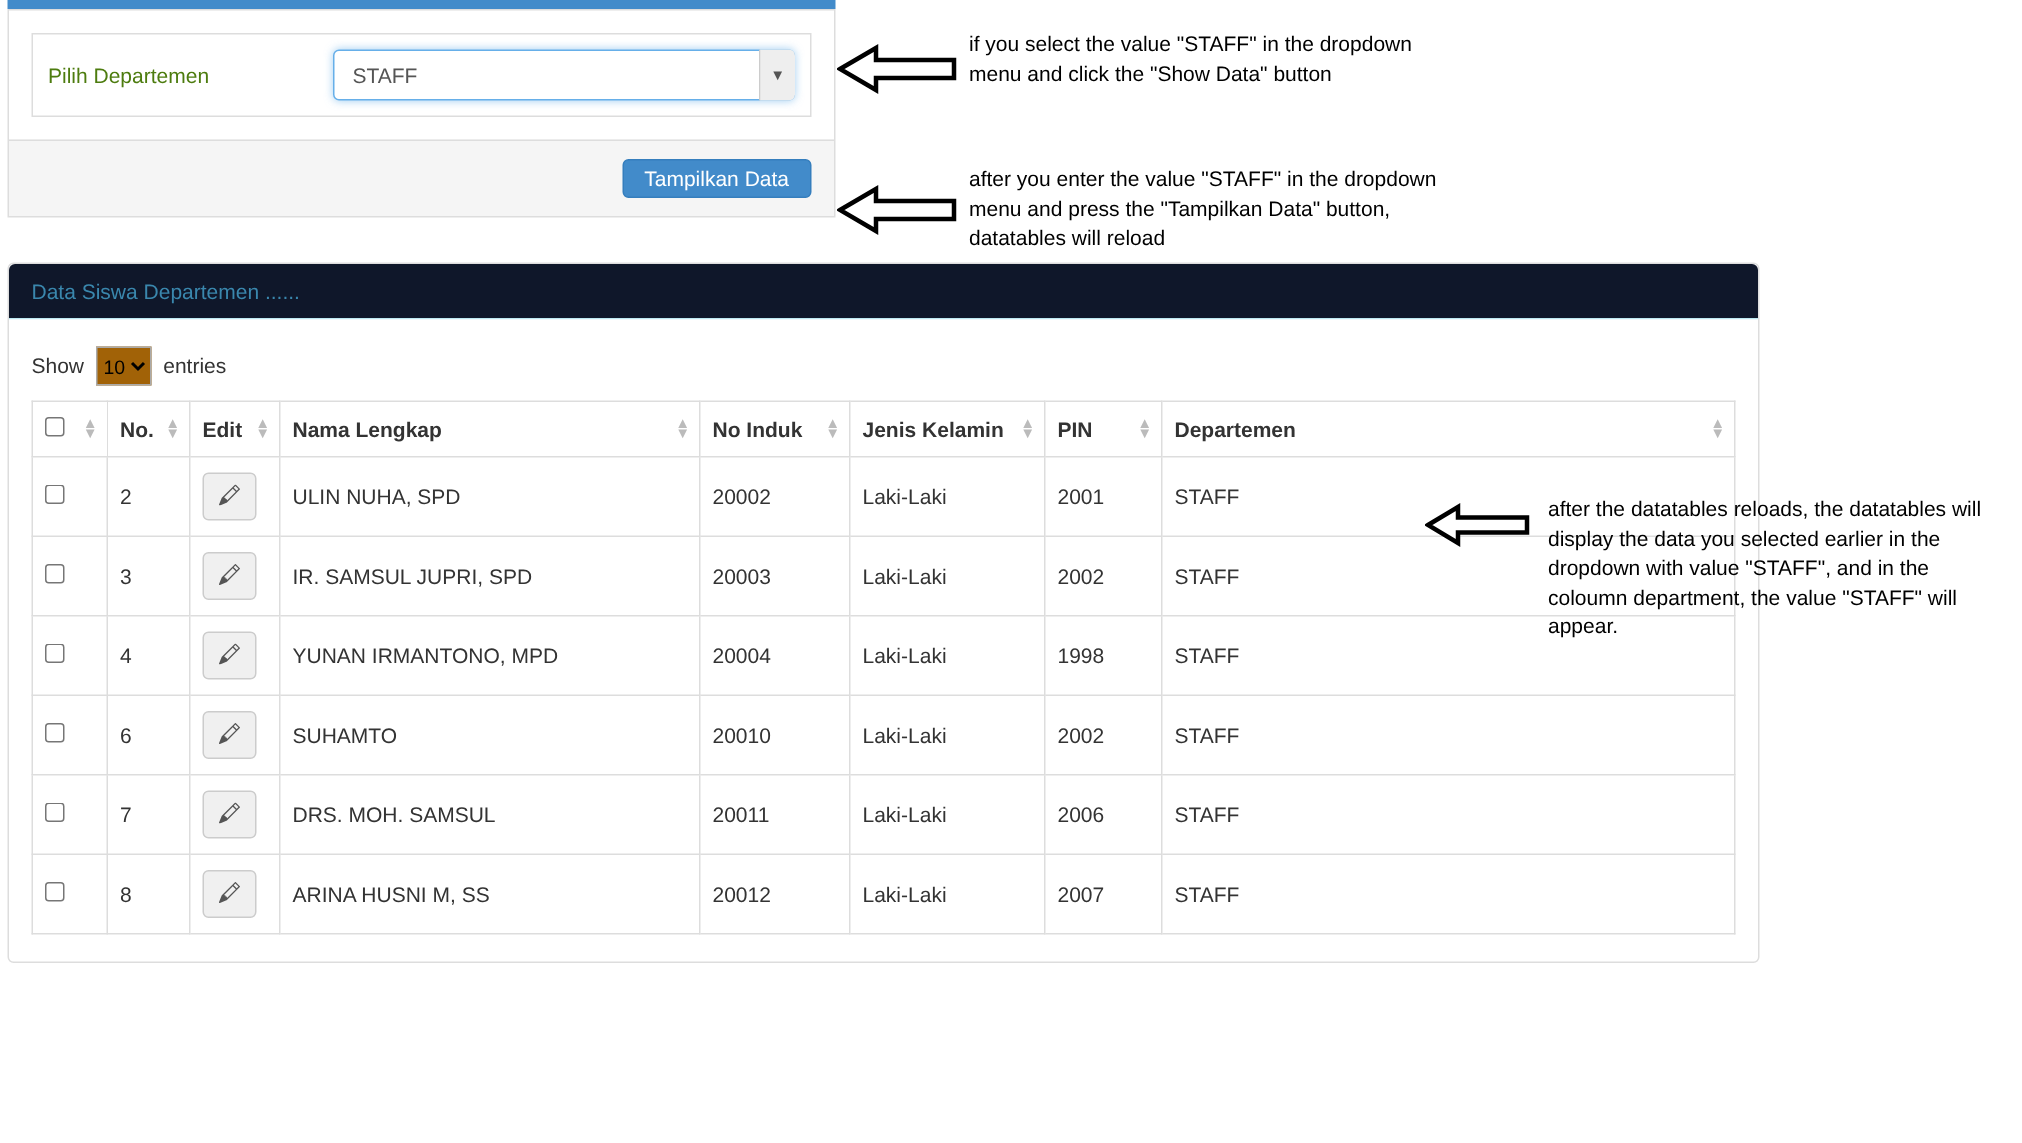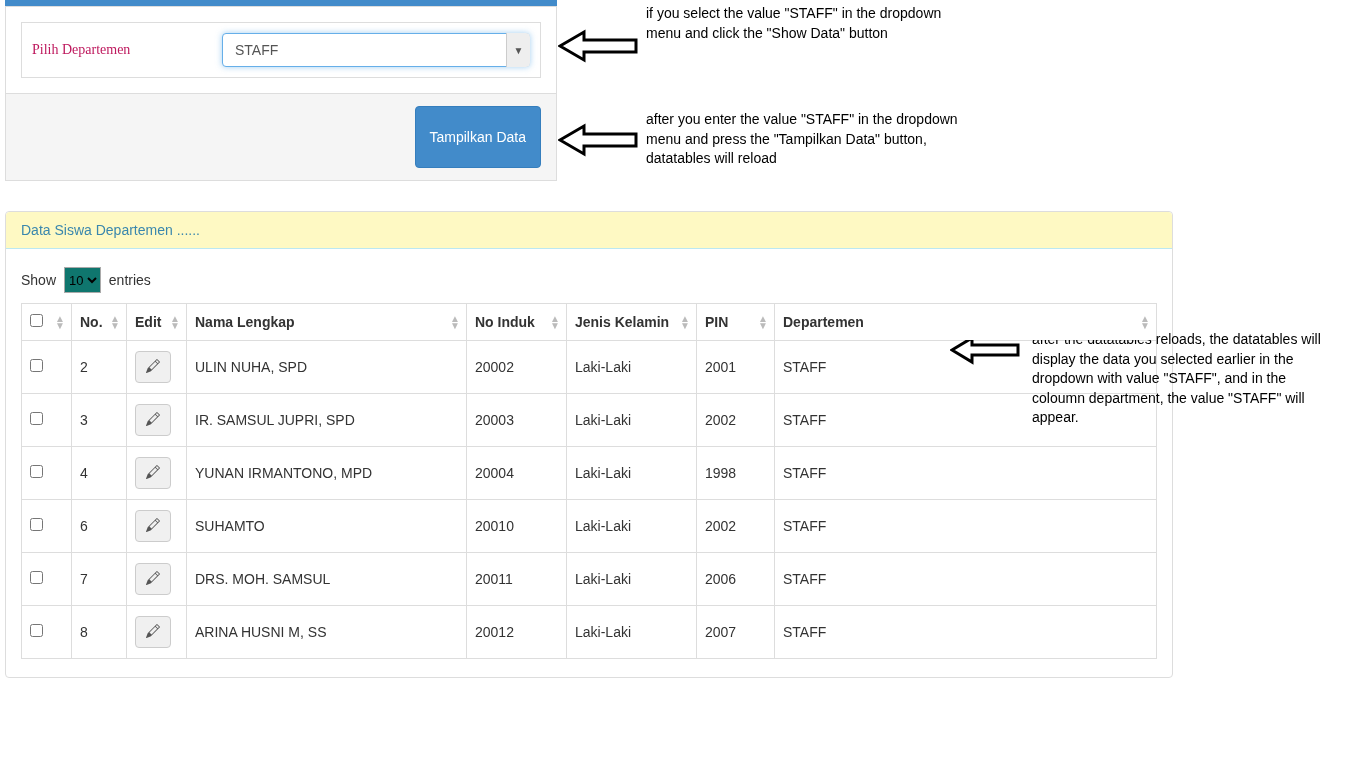--- a/index.html
+++ b/index.html
@@ -28,22 +28,21 @@
   }
   .filter-row {
     display: flex;
     align-items: center;
     border: 1px solid #ddd;
     padding: 10px;
   }
   .filter-label {
     width: 190px;
     font-size: 14px;
-    color: #be185d;
-    font-family: Liberation Serif, serif;
+    color: #4d7c0f;
   }
   .select-wrap {
     position: relative;
     flex: 1;
   }
   .dept-select {
     width: 100%;
     height: 34px;
     border: 1px solid #66afe9;
     border-radius: 4px;
@@ -75,42 +74,42 @@
   .filter-footer {
     background: #f5f5f5;
     border-top: 1px solid #ddd;
     padding: 12px 15px;
     text-align: right;
   }
   .btn-primary {
     background: #428bca;
     border: 1px solid #357ebd;
     color: #fff;
-    padding: 22px 14px;
+    padding: 4px 14px;
     font-size: 14px;
     border-radius: 4px;
     cursor: pointer;
   }
   .annotation {
     position: absolute;
     font-size: 14px;
     color: #000;
     line-height: 1.4;
   }
   .arrow-left {
     position: absolute;
   }
   .data-panel {
     margin: 30px 5px 0 5px;
     width: 1168px;
     border: 1px solid #ddd;
     border-radius: 4px;
   }
   .data-panel-header {
-    background: #fef9c3;
+    background: #0f172a;
     border-bottom: 1px solid #bce8f1;
     border-top-left-radius: 4px;
     border-top-right-radius: 4px;
     padding: 10px 15px;
     color: #3a87ad;
     font-size: 14px;
   }
   .data-panel-body {
     padding: 18px 15px;
   }
@@ -118,21 +117,21 @@
     display: flex;
     justify-content: space-between;
     align-items: center;
     margin-bottom: 10px;
     font-size: 14px;
     color: #333;
   }
   .dt-length select {
     height: 26px;
     border: 1px solid #aaa;
-    background: #0f766e;
+    background: #a16207;
     margin: 0 4px;
     font-size: 13px;
   }
   .dt-search input {
     border: 1px solid #ccc;
     height: 28px;
     width: 200px;
     margin-left: 6px;
     padding: 4px 6px;
     font-size: 14px;
@@ -200,21 +199,21 @@
     </div>
   </div>
   <div class="filter-footer">
     <button class="btn-primary">Tampilkan Data</button>
   </div>
 </div>
 
 <svg class="arrow-left" style="left:558px; top:28px;" width="80" height="36">
   <polygon points="2,18 26,4 26,12 78,12 78,24 26,24 26,32" fill="#fff" stroke="#000" stroke-width="3"></polygon>
 </svg>
-<div class="annotation" style="left:646px; top:4px; width:310px;">if you select the value "STAFF" in the dropdown menu and click the "Show Data" button</div>
+<div class="annotation" style="left:646px; top:20px; width:310px;">if you select the value "STAFF" in the dropdown menu and click the "Show Data" button</div>
 
 <svg class="arrow-left" style="left:558px; top:122px;" width="80" height="36">
   <polygon points="2,18 26,4 26,12 78,12 78,24 26,24 26,32" fill="#fff" stroke="#000" stroke-width="3"></polygon>
 </svg>
 <div class="annotation" style="left:646px; top:110px; width:340px;">after you enter the value "STAFF" in the dropdown menu and press the "Tampilkan Data" button, datatables will reload</div>
 
 <svg class="arrow-left" style="left:950px; top:335px;" width="70" height="30">
   <polygon points="2,15 22,3 22,10 68,10 68,20 22,20 22,27" fill="#fff" stroke="#000" stroke-width="3"></polygon>
 </svg>
 <div class="annotation" style="left:1032px; top:330px; width:310px;">after the datatables reloads, the datatables will display the data you selected earlier in the dropdown with value "STAFF", and in the coloumn department, the value "STAFF" will appear.</div>

